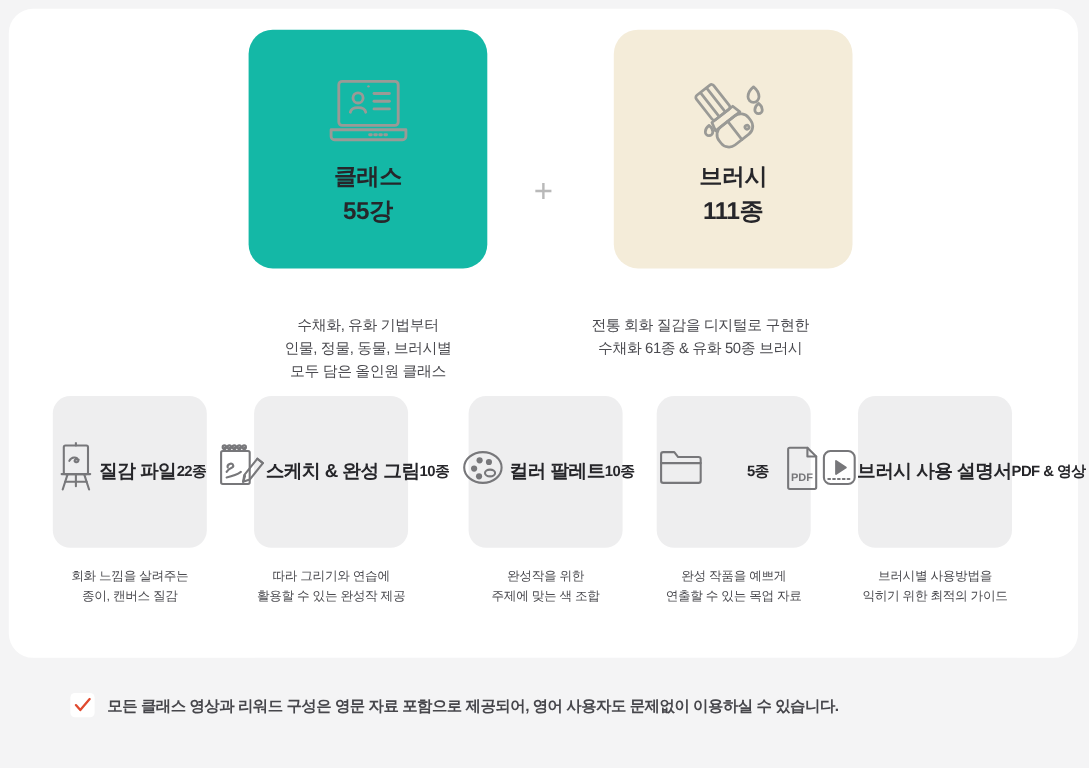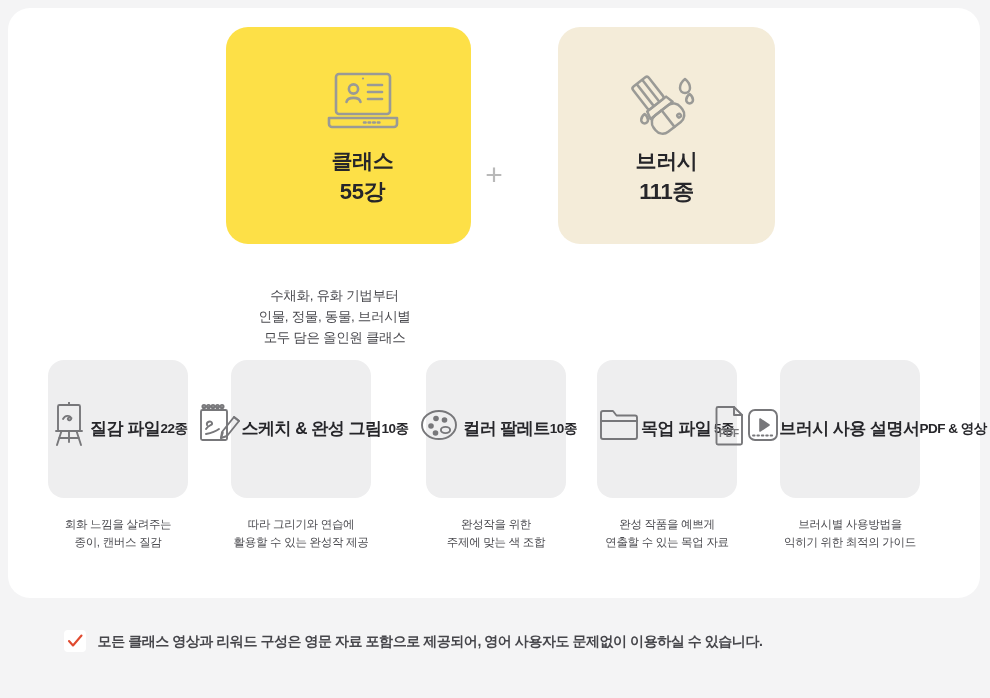--- a/index.html
+++ b/index.html
@@ -47,22 +47,21 @@
     width: 217px;
     height: 217px;
     border-radius: 22px;
     display: flex;
     flex-direction: column;
     align-items: center;
     justify-content: center;
   }
   .hero-card.class-card {
     left: 226px;
-    background: #fde047;
-    padding-left: 28px;
+    background: #14b8a6;
   }
   .hero-card.brush-card {
     left: 558px;
     background: #f4ecd9;
   }
   .hero-icon {
     height: 74px;
     display: flex;
     align-items: center;
     justify-content: center;
@@ -263,20 +262,24 @@
         </svg>
       </div>
       <div class="hero-title">브러시</div>
       <div class="hero-count">111종</div>
     </div>
 
     <div class="hero-desc d1">
       <div>수채화, 유화 기법부터</div>
       <div>인물, 정물, 동물, 브러시별</div>
       <div>모두 담은 올인원 클래스</div>
+    </div>
+    <div class="hero-desc d2">
+      <div>전통 회화 질감을 디지털로 구현한</div>
+      <div>수채화 61종 &amp; 유화 50종 브러시</div>
     </div>
   </div>
 
   <div class="features">
 
     <div class="feat f0">
       <div class="feat-card">
         <div class="feat-icon">
           <svg width="42" height="46" viewBox="0 0 42 46">
             <g fill="none" stroke="#77777a" stroke-width="1.9" stroke-linecap="round" stroke-linejoin="round">
@@ -355,21 +358,20 @@
     <div class="feat f3">
       <div class="feat-card">
         <div class="feat-icon">
           <svg width="44" height="38" viewBox="0 0 44 38">
             <g fill="none" stroke="#77777a" stroke-width="1.9" stroke-linecap="round" stroke-linejoin="round">
               <path d="M4 31 V7 a2 2 0 0 1 2 -2 h10 l3.5 4.5 h18.5 a2 2 0 0 1 2 2 V31 a2 2 0 0 1 -2 2 H6 a2 2 0 0 1 -2 -2 z"></path>
               <line x1="4" y1="15" x2="40" y2="15"></line>
             </g>
           </svg>
         </div>
-        <div class="feat-title">목업 파일</div>
         <div class="feat-count">5종</div>
       </div>
       <div class="feat-desc">
         <div>완성 작품을 예쁘게</div>
         <div>연출할 수 있는 목업 자료</div>
       </div>
     </div>
 
     <div class="feat f4">
       <div class="feat-card">

